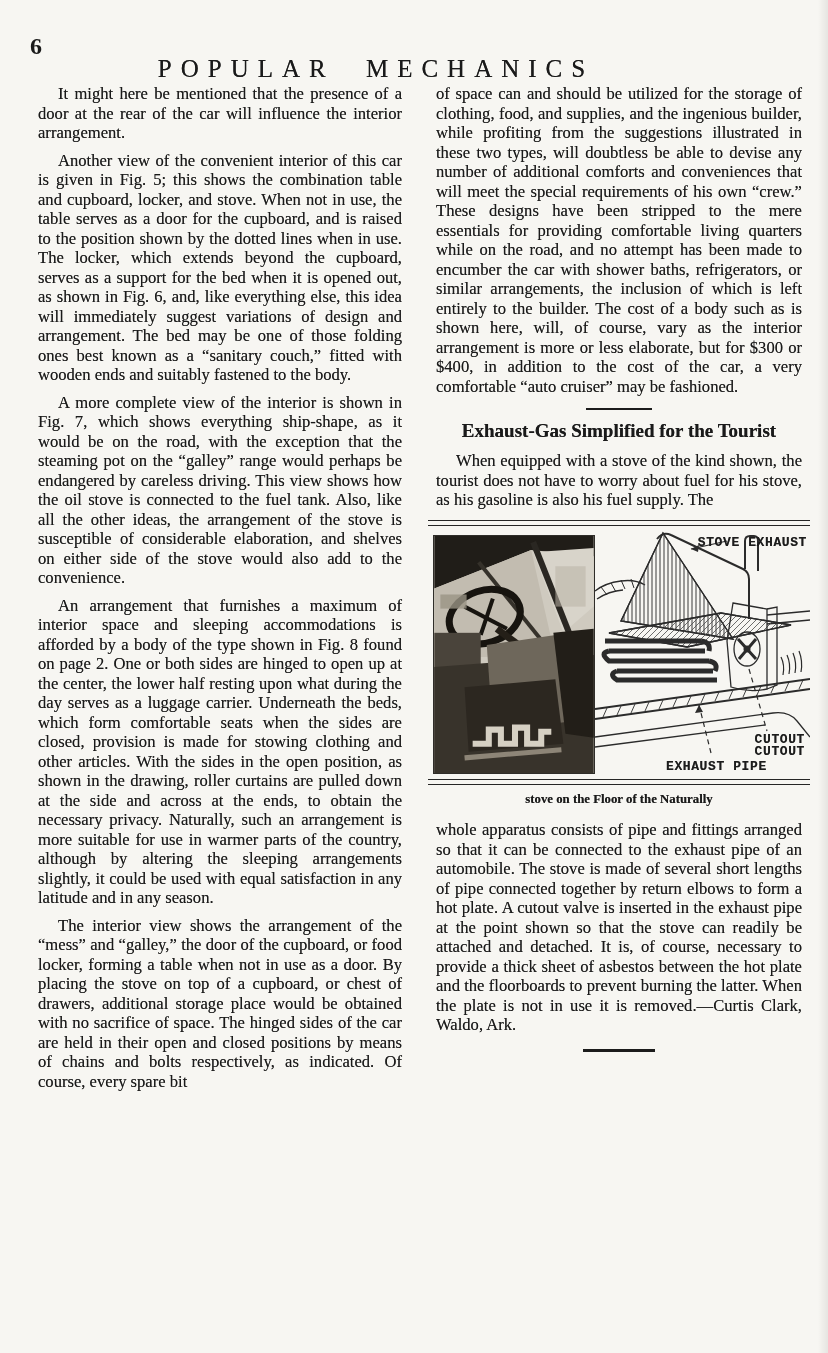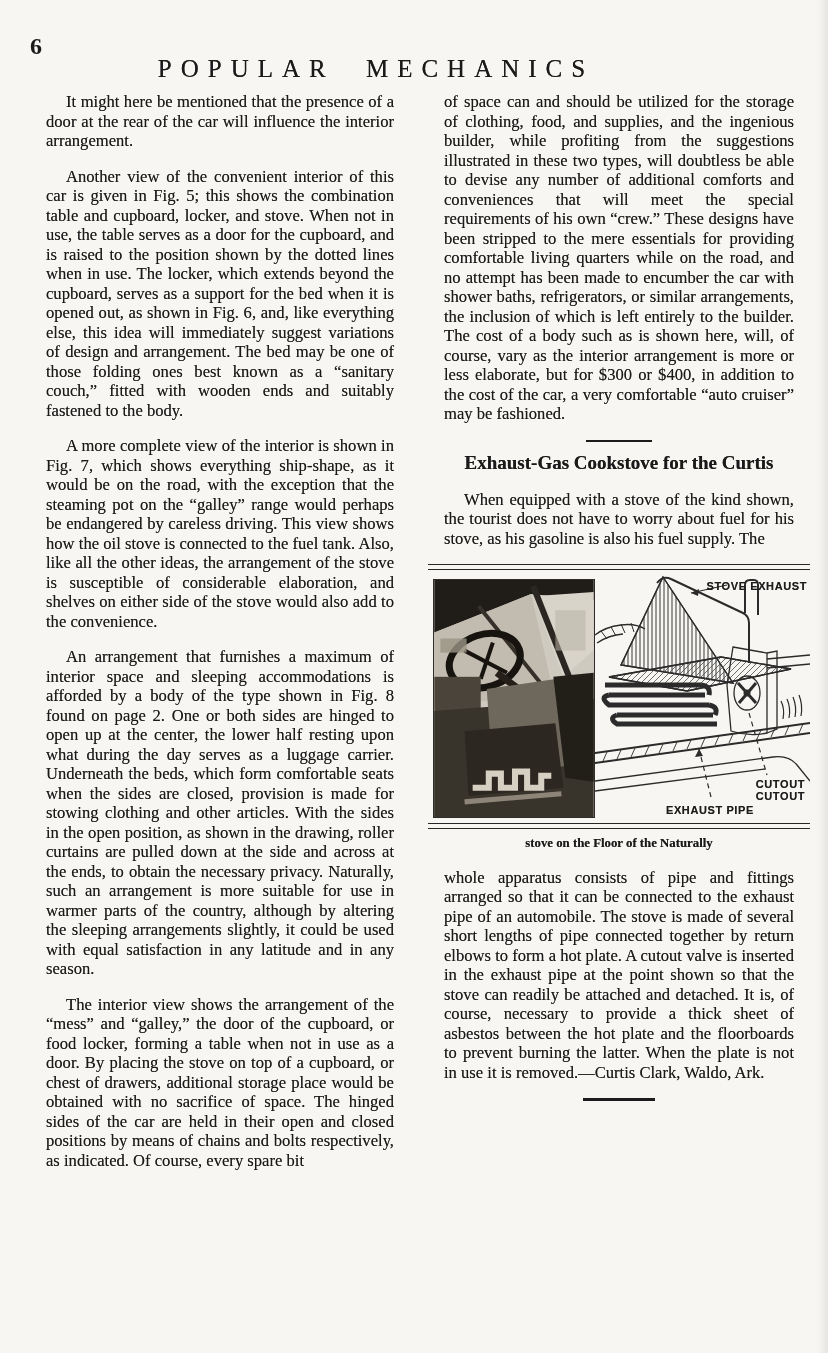--- a/index.html
+++ b/index.html
@@ -29,41 +29,41 @@
     margin-top:24px;
   }
   .col{
     position:absolute;top:76px;
     font-size:16.6px;line-height:19.5px;
     text-align:justify;
     text-shadow:0 0 .45px rgba(0,0,0,.55);
   }
   .col-left{left:30px;width:380px;}
   .col-right{left:428px;width:382px;}
-  .col p{margin:16px;}
+  .col p{margin:8px;}
   .col p.indent{text-indent:20px;}
   .short-rule{width:66px;height:0;border-top:2px solid #1c1c1c;margin:12px auto 10px;}
   .short-rule.thick{border-top-width:3px;width:72px;margin:14px auto 15px;}
   .sec-heading{
     margin:0 0 9px;text-align:center;
     font-size:19px;font-weight:bold;line-height:22px;
     text-shadow:0 0 .5px rgba(0,0,0,.7);
   }
   .figure{position:relative;height:265px;margin:10px 0 7px;}
   .fig-rule{position:absolute;left:0;right:0;height:4px;border-top:1.6px solid #262626;border-bottom:1.6px solid #262626;}
   .fig-rule.top{top:0;}
   .fig-rule.bottom{bottom:0;}
   .fig-body{position:absolute;left:0;right:0;top:9px;bottom:9px;}
   .fig-photo{position:absolute;left:5px;top:6px;width:160px;height:237px;border:1px solid #2f2d29;background:#c9c4ba;}
   .fig-photo svg{display:block;width:100%;height:100%;}
   .fig-drawing{position:absolute;left:167px;top:0;width:215px;height:247px;}
   .fig-label{
     position:absolute;
-    font-family:Liberation Sans, sans-serif;
-    font-size:11px;font-weight:bold;letter-spacing:.6px;
+    font-family:Liberation Mono, monospace;
+    font-size:13px;font-weight:bold;letter-spacing:.6px;
     color:#1c1c1c;white-space:nowrap;
   }
   .lbl-stove-exhaust{right:3px;top:4px;}
   .lbl-cutout{right:5px;top:205px;text-align:left;line-height:12px;}
   .lbl-exhaust-pipe{left:238px;top:228px;}
   .caption{
     margin:6px 0 13px;text-align:center;
     font-size:12.8px;font-weight:bold;line-height:15.5px;
     text-shadow:0 0 .4px rgba(0,0,0,.6);
   }
@@ -85,21 +85,21 @@
     <p class="indent">A more complete view of the interior is shown in Fig. 7, which shows everything ship-shape, as it would be on the road, with the exception that the steaming pot on the “galley” range would perhaps be endangered by careless driving. This view shows how the oil stove is connected to the fuel tank.  Also, like all the other ideas, the arrangement of the stove is susceptible of considerable elaboration, and shelves on either side of the stove would also add to the convenience.</p>
     <p class="indent">An arrangement that furnishes a maximum of interior space and sleeping accommodations is afforded by a body of the type shown in Fig. 8 found on page 2.  One or both sides are hinged to open up at the center, the lower half resting upon what during the day serves as a luggage carrier.  Underneath the beds, which form comfortable seats when the sides are closed, provision is made for stowing clothing and other articles.  With the sides in the open position, as shown in the drawing, roller curtains are pulled down at the side and across at the ends, to obtain the necessary privacy.  Naturally, such an arrangement is more suitable for use in warmer parts of the country, although by altering the sleeping arrangements slightly, it could be used with equal satisfaction in any latitude and in any season.</p>
     <p class="indent">The interior view shows the arrangement of the “mess” and “galley,” the door of the cupboard, or food locker, forming a table when not in use as a door.  By placing the stove on top of a cupboard, or chest of drawers, additional storage place would be obtained with no sacrifice of space.  The hinged sides of the car are held in their open and closed positions by means of chains and bolts respectively, as indicated.  Of course, every spare bit</p>
   </div>
 
   <div class="col col-right">
     <p>of space can and should be utilized for the storage of clothing, food, and supplies, and the ingenious builder, while profiting from the suggestions illustrated in these two types, will doubtless be able to devise any number of additional comforts and conveniences that will meet the special requirements of his own “crew.”  These designs have been stripped to the mere essentials for providing comfortable living quarters while on the road, and no attempt has been made to encumber the car with shower baths, refrigerators, or similar arrangements, the inclusion of which is left entirely to the builder.  The cost of a body such as is shown here, will, of course, vary as the interior arrangement is more or less elaborate, but for $300 or $400, in addition to the cost of the car, a very comfortable “auto cruiser” may be fashioned.</p>
 
     <div class="short-rule"></div>
 
-    <h2 class="sec-heading">Exhaust-Gas Cookstove for the Curtis</h2>
+    <h2 class="sec-heading">Exhaust-Gas Simplified for the Tourist</h2>
 
     <p class="indent">When equipped with a stove of the kind shown, the tourist does not have to worry about fuel for his stove, as his gasoline is also his fuel supply.  The</p>
 
     <div class="figure">
       <div class="fig-rule top"></div>
       <div class="fig-rule bottom"></div>
       <div class="fig-body">
 
         <div class="fig-photo">
           <svg viewBox="0 0 158 235">

